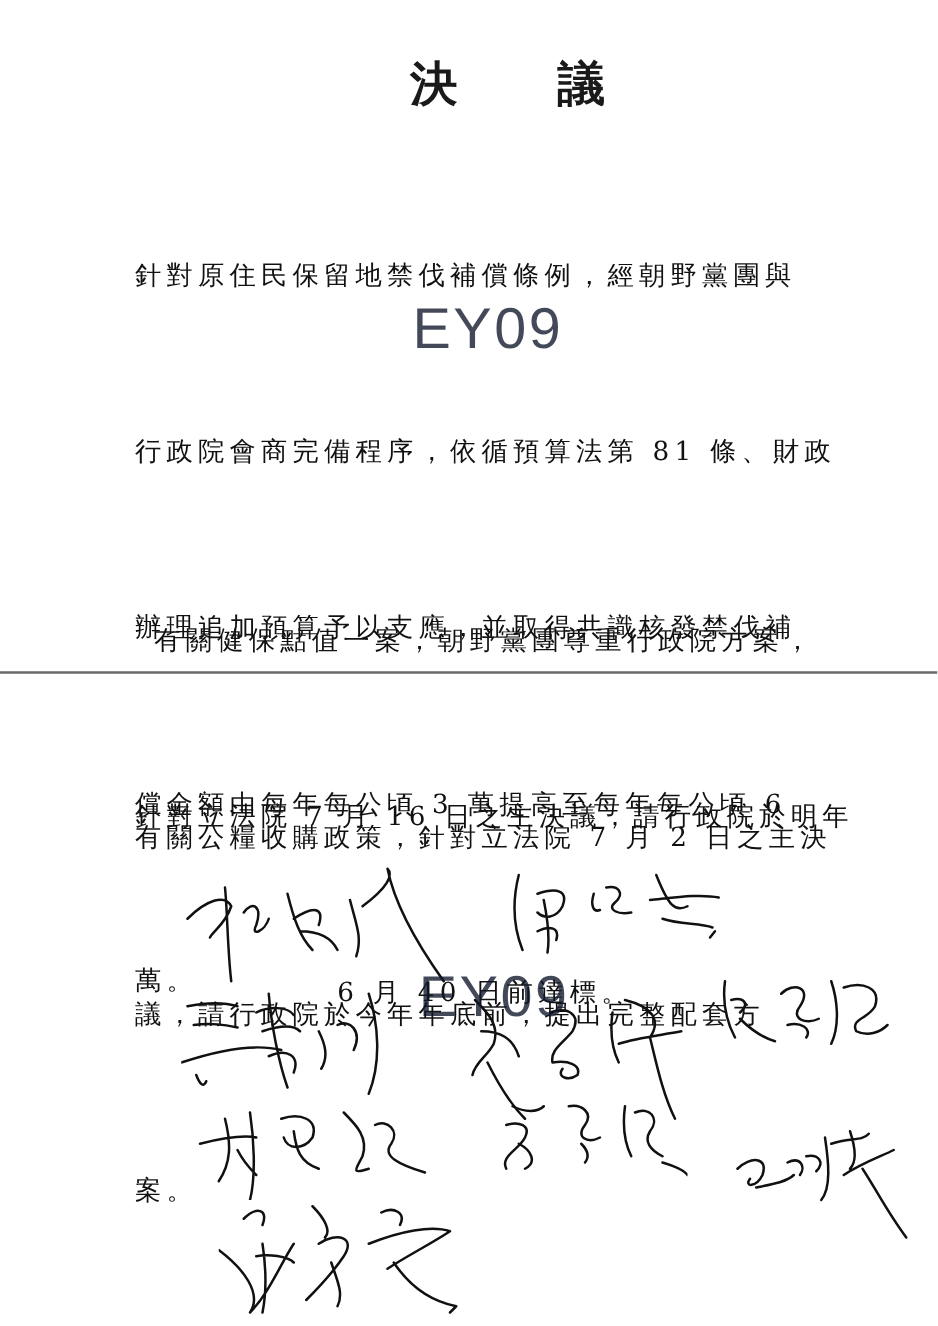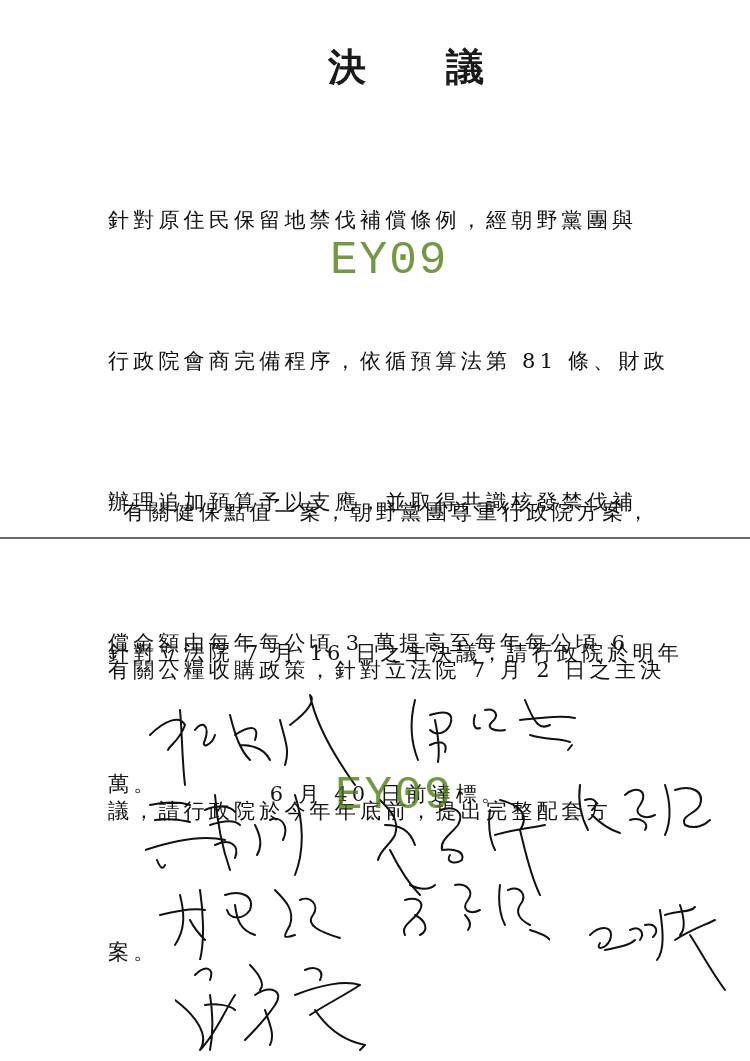--- a/index.html
+++ b/index.html
@@ -10,22 +10,22 @@
            letter-spacing: 2px; color: #1a1a1a; padding-left: 37px; }
   .title span { display: inline-block; }
   .title .gap { width: 78px; }
   .para { position: absolute; left: 108px; width: 560px; font-size: 21px;
           line-height: 47px; letter-spacing: 4.2px; white-space: pre; }
   .p1 { top: 103px; }
   .p2 { top: 395px; text-align: center; }
   .p3 { top: 553px; }
   .divider { position: absolute; top: 537px; left: 0; width: 750px; height: 2px;
              background: #444; opacity: .8; }
-  .watermark { position: absolute; font-family: Liberation Mono, monospace;
-               color: #4d7c0f; opacity: .78; font-size: 46px; letter-spacing: 2px; }
+  .watermark { position: absolute; font-family: Liberation Sans, sans-serif;
+               color: #0f172a; opacity: .78; font-size: 46px; letter-spacing: 2px; }
   .wm1 { top: 235px; left: 330px; }
   .wm2 { top: 770px; left: 335px; }
   .sig { position: absolute; }
   .sig svg { display: block; }
   .sig path { fill: none; stroke: #111; stroke-width: 2; stroke-linecap: round; stroke-linejoin: round; }
   .sig-label { position: absolute; width: 1px; height: 1px; overflow: hidden; clip: rect(0 0 0 0); }
 </style>
 </head>
 <body>
 

